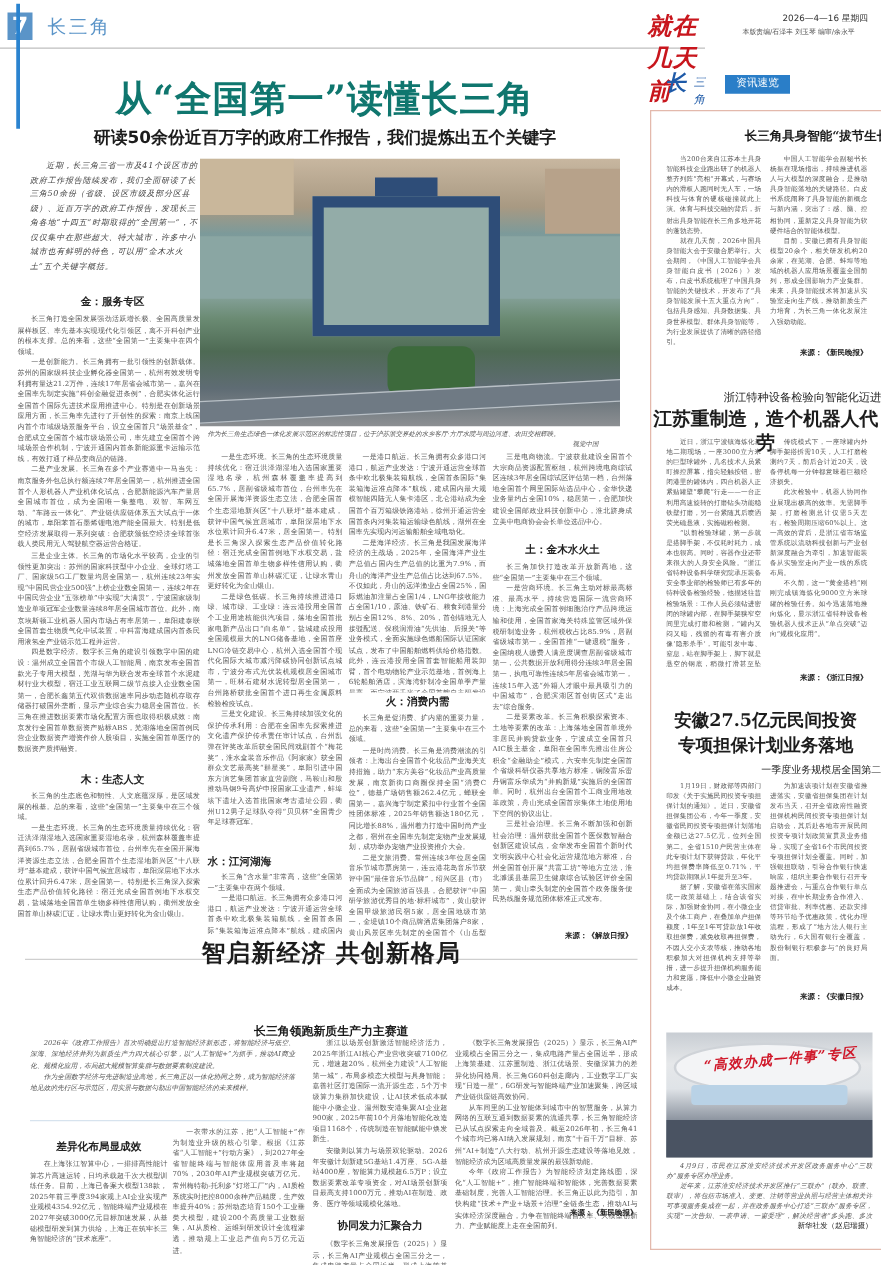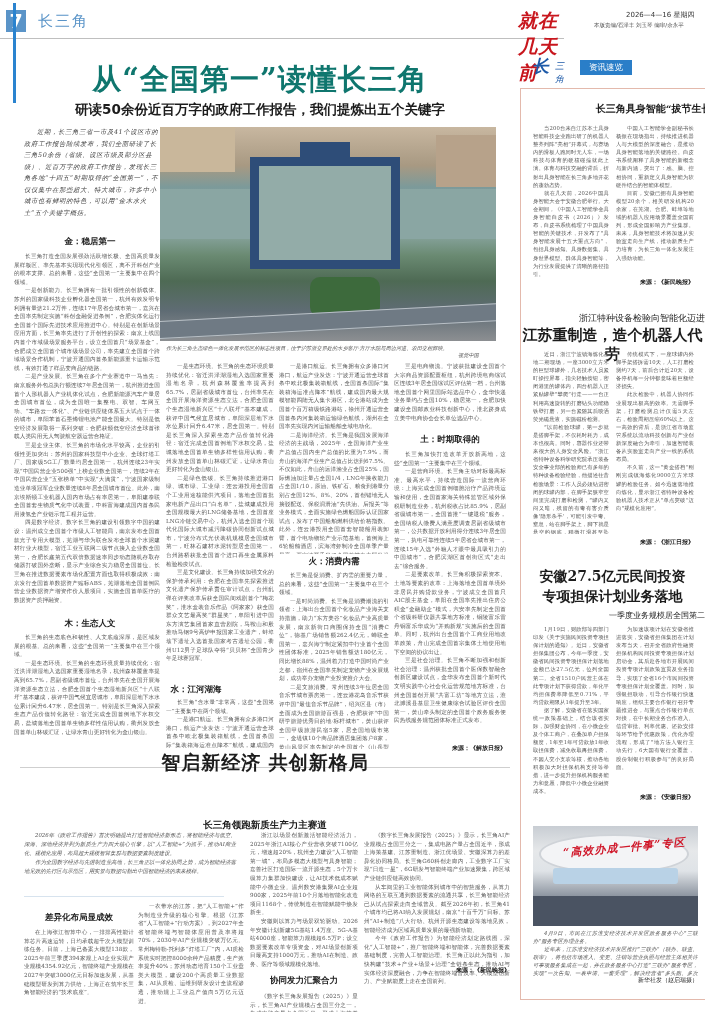--- a/index.html
+++ b/index.html
@@ -89,61 +89,61 @@
   <div class="field2"></div>
   <div class="water"></div>
   <div class="bldg-top"></div>
   <div class="frame"></div>
   <div class="trees"></div>
   <div class="road"></div>
 </div>
 <div class="photo-caption">作为长三角生态绿色一体化发展示范区的标志性项目，位于沪苏浙交界处的水乡客厅·方厅水院与周边河道、农田交相辉映。</div>
 <div class="photo-credit">视觉中国</div>
 
-<div class="sec-head" style="left:20px; top:236px; width:140px;">金：稳居第一</div>
+<div class="sec-head" style="left:20px; top:236px; width:140px;">金：服务专区</div>
 <div class="col" style="left:14px; top:252px; width:146px; height:358px;">
   <p>长三角打造全国发展强劲活跃增长极、全国高质量发展样板区、率先基本实现现代化引领区，离不开科创产业的根本支撑。总的来看，这些“全国第一”主要集中在四个领域。</p>
   <p>一是创新能力。长三角拥有一批引领性的创新载体。苏州的国家级科技企业孵化器全国第一，杭州有效发明专利拥有量达21.2万件，连续17年居省会城市第一，嘉兴在全国率先制定实施“科创金融促进条例”，合肥实体化运行全国首个国际先进技术应用推进中心。特别是在创新场景应用方面，长三角率先进行了开创性的探索：南京上线国内首个市域级场景服务平台，设立全国首只“场景基金”，合肥成立全国首个城市级场景公司，率先建立全国首个跨域场景合作机制，宁波开通国内首条新能源重卡运输示范线，有效打通了样品变商品的链路。</p>
   <p>二是产业发展。长三角在多个产业赛道中一马当先：南京服务外包总执行额连续7年居全国第一，杭州推进全国首个人形机器人产业机体化试点，合肥新能源汽车产量居全国城市首位，成为全国唯一集整电、双智、车网互动、“车路云一体化”、产业链供应链体系五大试点于一体的城市，阜阳苯首石墨烯锂电池产能全国最大。特别是低空经济发展取得一系列突破：合肥获颁低空经济全球首张载人类民用无人驾驶航空器运营合格证。</p>
   <p>三是企业主体。长三角的市场化水平较高，企业的引领性更加突出：苏州的国家科技型中小企业、全球灯塔工厂、国家级5G工厂数量均居全国第一，杭州连续23年实现“中国民营企业500强”上榜企业数全国第一，连续2年在中国民营企业“五张榜单”中实现“大满贯”，宁波国家级制造业单项冠军企业数量连续8年居全国城市首位。此外，南京埃斯顿工业机器人国内市场占有率居第一，阜阳建泰联全国首套生物质气化中试装置，中科富海建成国内首条民用液氢全产业链示范工程并运营。</p>
   <p>四是数字经济。数字长三角的建设引领数字中国的建设：温州成立全国首个市级人工智能局，南京发布全国首款光子专用大模型，芜湖与华为联合发布全球首个水泥建材行业大模型，宿迁工业互联网二级节点接入企业数全国第一，合肥长鑫第五代双倍数据速率同步动态随机存取存储器打破国外垄断，显示产业综合实力稳居全国首位。长三角在推进数据要素市场化配置方面也取得积极成效：南京发行全国首单数据资产贴标ABS，芜湖落地全国首例民营企业数据资产增资作价人股项目，实施全国首单医疗的数据资产质押融资。</p>
 </div>
 
 <div class="sec-head" style="left:20px; top:618px; width:140px;">木：生态人文</div>
 <div class="col" style="left:14px; top:633px; width:146px; height:112px;">
   <p>长三角的生态底色和韧性、人文底蕴深厚，是区域发展的根基。总的来看，这些“全国第一”主要集中在三个领域。</p>
   <p>一是生态环境。长三角的生态环境质量持续优化：宿迁洪泽湖湿地入选国家重要湿地名录，杭州森林覆盖率提高到65.7%，居副省级城市首位，台州率先在全国开展海洋资源生态立法，合肥全国首个生态湿地新兴区“十八联圩”基本建成，获评中国气候宜居城市，阜阳深层地下水水位累计回升6.47米，居全国第一。特别是长三角深入探索生态产品价值转化路径：宿迁完成全国首例地下水权交易，盐城落地全国首单生物多样性信用认购，衢州发放全国首单山林碳汇证，让绿水青山更好转化为金山银山。</p>
 </div>
 <div class="col" style="left:166px; top:362px; width:108px; height:300px;">
   <p>一是生态环境。长三角的生态环境质量持续优化：宿迁洪泽湖湿地入选国家重要湿地名录，杭州森林覆盖率提高到65.7%，居副省级城市首位，台州率先在全国开展海洋资源生态立法，合肥全国首个生态湿地新兴区“十八联圩”基本建成，获评中国气候宜居城市，阜阳深层地下水水位累计回升6.47米，居全国第一。特别是长三角深入探索生态产品价值转化路径：宿迁完成全国首例地下水权交易，盐城落地全国首单生物多样性信用认购，衢州发放全国首单山林碳汇证，让绿水青山更好转化为金山银山。</p>
   <p>二是绿色低碳。长三角持续推进港口绿、城市绿、工业绿：连云港投用全国首个工业用途核能供汽项目，落地全国首批家电新产品出口“白名单”，盐城建成投用全国规模最大的LNG储备基地，全国首座LNG冷链交易中心，杭州入选全国首个现代化国际大城市减污降碳协同创新试点城市，宁波分布式光伏装机规模居全国城市第一，旺林石建材水泥转型居全国第一，台州路桥获批全国首个进口再生金属原料检验检疫试点。</p>
   <p>三是文化建设。长三角持续加强文化的保护传承利用：合肥在全国率先探索推进文化遗产保护传承责任审计试点，台州乱弹在评奖改革后获全国民间戏剧首个“梅花奖”，淮水盒装音乐作品《阿家家》获全国群众文艺最高奖“群星奖”，阜阳引进中国东方演艺集团首家直营剧院，马鞍山和殷推动马钢9号高炉申报国家工业遗产，蚌埠垓下遗址入选首批国家考古遗址公园，衢州U12男子足球队夺得“贝贝杯”全国青少年足球赛冠军。</p>
 </div>
 
-<div class="sec-head" style="left:166px; top:684px; width:60px; text-align:center;">水：江河湖海</div>
+<div class="sec-head" style="left:166px; top:684px; width:60px; text-align:left;">水：江河湖海</div>
 <div class="col" style="left:166px; top:698px; width:108px; height:50px;">
   <p>长三角“含水量”非常高，这些“全国第一”主要集中在两个领域。</p>
   <p>一是港口航运。长三角拥有众多港口河港口，航运产业发达：宁波开通运营全球首条中欧北极集装箱航线，全国首条国际“集装箱海运准点降本”航线，建成国内最大规模智能四陆无人集卡港区，北仑港站成为全国首个百万箱级铁路港站，徐州开通运营全国首条内河集装箱运输绿色航线，湖州在全国率先实现内河运输船舶全域电动化。</p>
 </div>
 <div class="col" style="left:279px; top:362px; width:110px; height:192px;">
   <p>一是港口航运。长三角拥有众多港口河港口，航运产业发达：宁波开通运营全球首条中欧北极集装箱航线，全国首条国际“集装箱海运准点降本”航线，建成国内最大规模智能四陆无人集卡港区，北仑港站成为全国首个百万箱级铁路港站，徐州开通运营全国首条内河集装箱运输绿色航线，湖州在全国率先实现内河运输船舶全域电动化。</p>
   <p>二是海洋经济。长三角是我国发展海洋经济的主战场，2025年，全国海洋产业生产总值占国内生产总值的比重为7.9%，而舟山的海洋产业生产总值占比达到67.5%。不仅如此，舟山的远洋渔业占全国25%，国际燃油加注量占全国1/4，LNG年接收能力占全国1/10，原油、铁矿石、粮食到港量分别占全国12%、8%、20%，首创锚地无人接驳配送、保税润滑油“先供油、后报关”等业务模式，全面实施绿色燃船国际认证国家试点，发布了中国船舶燃料供给价格指数。此外，连云港投用全国首套智能船用装卸臂，首个电动物轮产业示范基地，首例海上6轮船舶酒店，滨海湾虾制冷全国单季产量最高，而宁波两千米了全国首艘自主研发设计的南极磷虾捕捞加工船。</p>
 </div>
 
 <div class="sec-head" style="left:279px; top:556px; width:110px;">火：消费内需</div>
 <div class="col" style="left:279px; top:571px; width:110px; height:178px;">
   <p>长三角是促消费、扩内需的重要力量，总的来看，这些“全国第一”主要集中在三个领域。</p>
   <p>一是时尚消费。长三角是消费潮流的引领者：上海出台全国首个化妆品产业海关支持措施，助力“东方美谷”化妆品产业高质量发展，南京新街口商圈保持全国“消费C位”，德基广场销售额262.4亿元，蝉联全国第一，嘉兴海宁制定紧扣中行业首个全国性团体标准，2025年销售额达180亿元，同比增长88%，温州着力打造中国时尚产业之都，宿州在全国率先制定宠物产业发展规划，成功举办宠物产业投资推介大会。</p>
   <p>二是文旅消费。常州连续3年位居全国音乐节城市票房第一，连云港花岛音乐节获评中国“最佳音乐节品牌”，绍兴区县（市）全面成为全国旅游百强县，合肥获评“中国研学旅游优秀目的地·标杆城市”，黄山获评全国甲级旅游民宿5家，居全国地级市第一，金堤镇10个商品牌酒店集团落户8家，黄山风景区率先制定的全国首个《山岳型5A级景区评价规范》团体标准正式发布。</p>
 </div>
 <div class="col" style="left:394px; top:362px; width:112px; height:68px;">
   <p>三是电商物流。宁波获批建设全国首个大宗商品资源配置枢纽，杭州跨境电商综试区连续3年居全国综试区评估第一档，台州落地全国首个网里国际站选品中心，金华快递业务量约占全国10%，稳居第一，合肥加快建设全国邮政业科技创新中心，淮北跻身成立美中电商协会会长单位选品中心。</p>
 </div>
 
-<div class="sec-head" style="left:394px; top:434px; width:112px;">土：时期取得的</div>
+<div class="sec-head" style="left:394px; top:434px; width:112px;">土：金木水火土</div>
 <div class="col" style="left:394px; top:450px; width:112px; height:292px;">
   <p>长三角加快打造改革开放新高地，这些“全国第一”主要集中在三个领域。</p>
   <p>一是营商环境。长三角主动对标最高标准、最高水平，持续营造国际一流营商环境：上海完成全国首例细胞治疗产品跨境运输和使用，全国首家海关特殊监管区域外保税研制造业务，杭州税收占比85.9%，居副省级城市第一，全国首推“一键退税”服务，全国纳税人缴费人满意度调查居副省级城市第一，公共数据开放利用得分连续3年居全国第一，执电可靠性连续5年居省会城市第一，连续15年入选“外籍人才眼中最具吸引力的中国城市”，合肥滨湖区首创街区式“走出去”综合服务。</p>
   <p>二是要素改革。长三角积极探索资本、土地等要素的改革：上海落地全国首单境外非居民并购贷款业务，宁波成立全国首只AIC股主基金，阜阳在全国率先推出住房公积金“金融助企”模式，六安率先制定全国首个省级科研仪器共享地方标准，铜陵富乐雷丹铜富乐华成为“并购新规”实施后的全国首单。同时，杭州出台全国首个工商业用地改革政策，舟山完成全国首宗集体土地使用地下空间的协议出让。</p>
   <p>三是社会治理。长三角不断加强和创新社会治理：温州获批全国首个医保数智融合创新区建设试点，金华发布全国首个新时代文明实践中心社会化运营规范地方标准，台州全国首创开展“共富工坊”等地方立法，淮北濉溪县基层卫生健康综合试验区评价全国第一，黄山牵头制定的全国首个政务服务便民热线服务规范团体标准正式发布。</p>
 </div>
 <div class="source" style="left:420px; top:744px; width:86px;">来源：《解放日报》</div>
 
 <div class="brief-tag">
   <span class="chang">长</span>

